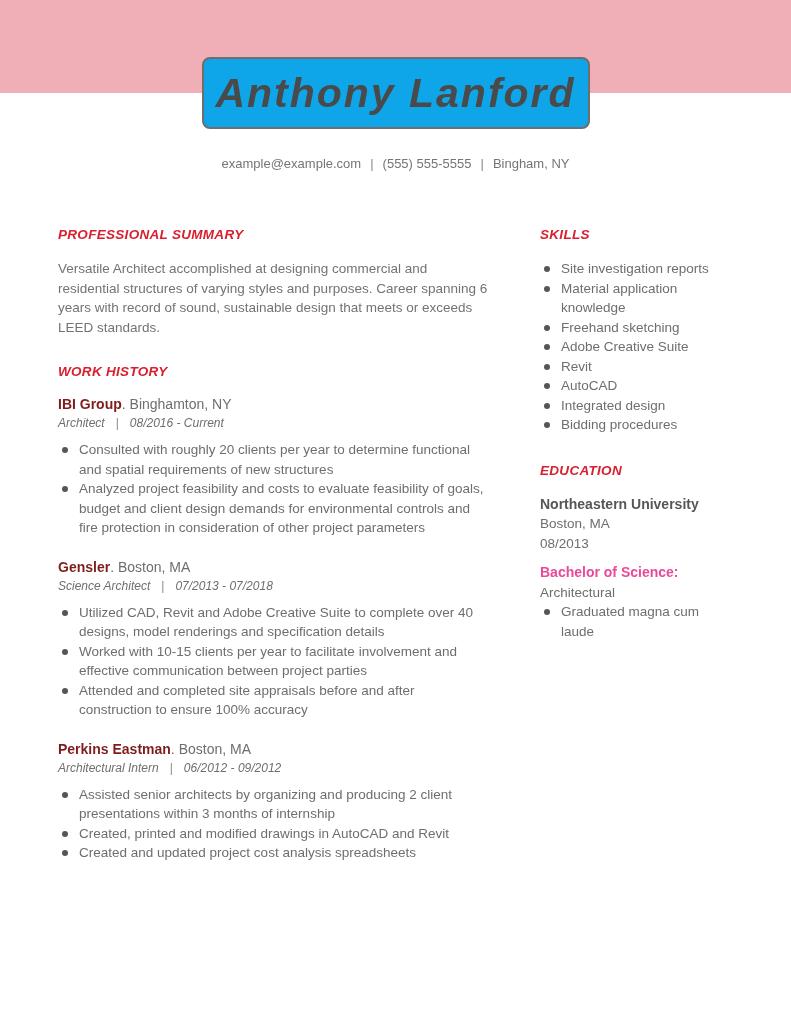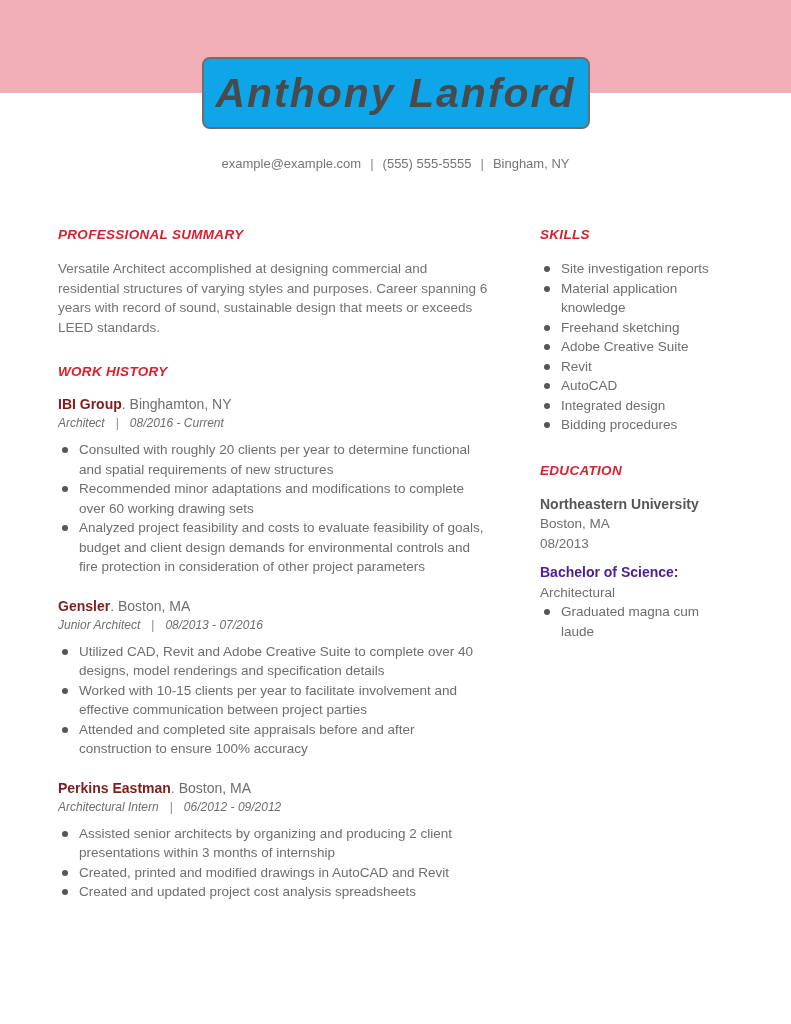--- a/index.html
+++ b/index.html
@@ -98,21 +98,21 @@
     margin-top: 7px;
     margin-left: 4px;
   }
   .skills-block { margin-bottom: 28px; }
   .col-right .bullet-text { max-width: 180px; }
   .edu-bullets .bullet-text { max-width: 160px; }
 
   .edu-line { font-size: 13.5px; line-height: 19.5px; color: #6e6e6e; }
   .edu-school { font-weight: bold; color: #565656; font-size: 14px; }
   .edu-degree-line { margin-top: 10px; }
-  .edu-degree { font-weight: bold; color: #4c1d95; font-size: 14px; }
+  .edu-degree { font-weight: bold; color: #ec4899; font-size: 14px; }
 </style>
 </head>
 <body>
 
 <div class="page">
 
   <div class="band"></div>
 
   <div class="name-box">
     <div class="name">Anthony Lanford</div>
@@ -141,38 +141,34 @@
           <div class="title-line">
             <span>Architect</span><span class="pipe-sep">|</span><span>08/2016 - Current</span>
           </div>
           <ul class="bullets">
 
               <li>
                 <span class="dot"></span>
                 <span class="bullet-text">Consulted with roughly 20 clients per year to determine functional and spatial requirements of new structures</span>
               </li>
 
-              <li>
-                <span class="dot"></span>
-                <span class="bullet-text">Recommended minor adaptations and modifications to complete over 60 working drawing sets</span>
-              </li>
 
               <li>
                 <span class="dot"></span>
                 <span class="bullet-text">Analyzed project feasibility and costs to evaluate feasibility of goals, budget and client design demands for environmental controls and fire protection in consideration of other project parameters</span>
               </li>
             </ul>
         </div>
 
         <div class="job">
           <div class="company-line">
             <span class="company">Gensler</span><span>. </span><span>Boston, MA</span>
           </div>
           <div class="title-line">
-            <span>Junior Architect</span><span class="pipe-sep">|</span><span>08/2013 - 07/2016</span>
+            <span>Science Architect</span><span class="pipe-sep">|</span><span>07/2013 - 07/2018</span>
           </div>
           <ul class="bullets">
 
               <li>
                 <span class="dot"></span>
                 <span class="bullet-text">Utilized CAD, Revit and Adobe Creative Suite to complete over 40 designs, model renderings and specification details</span>
               </li>
 
               <li>
                 <span class="dot"></span>

